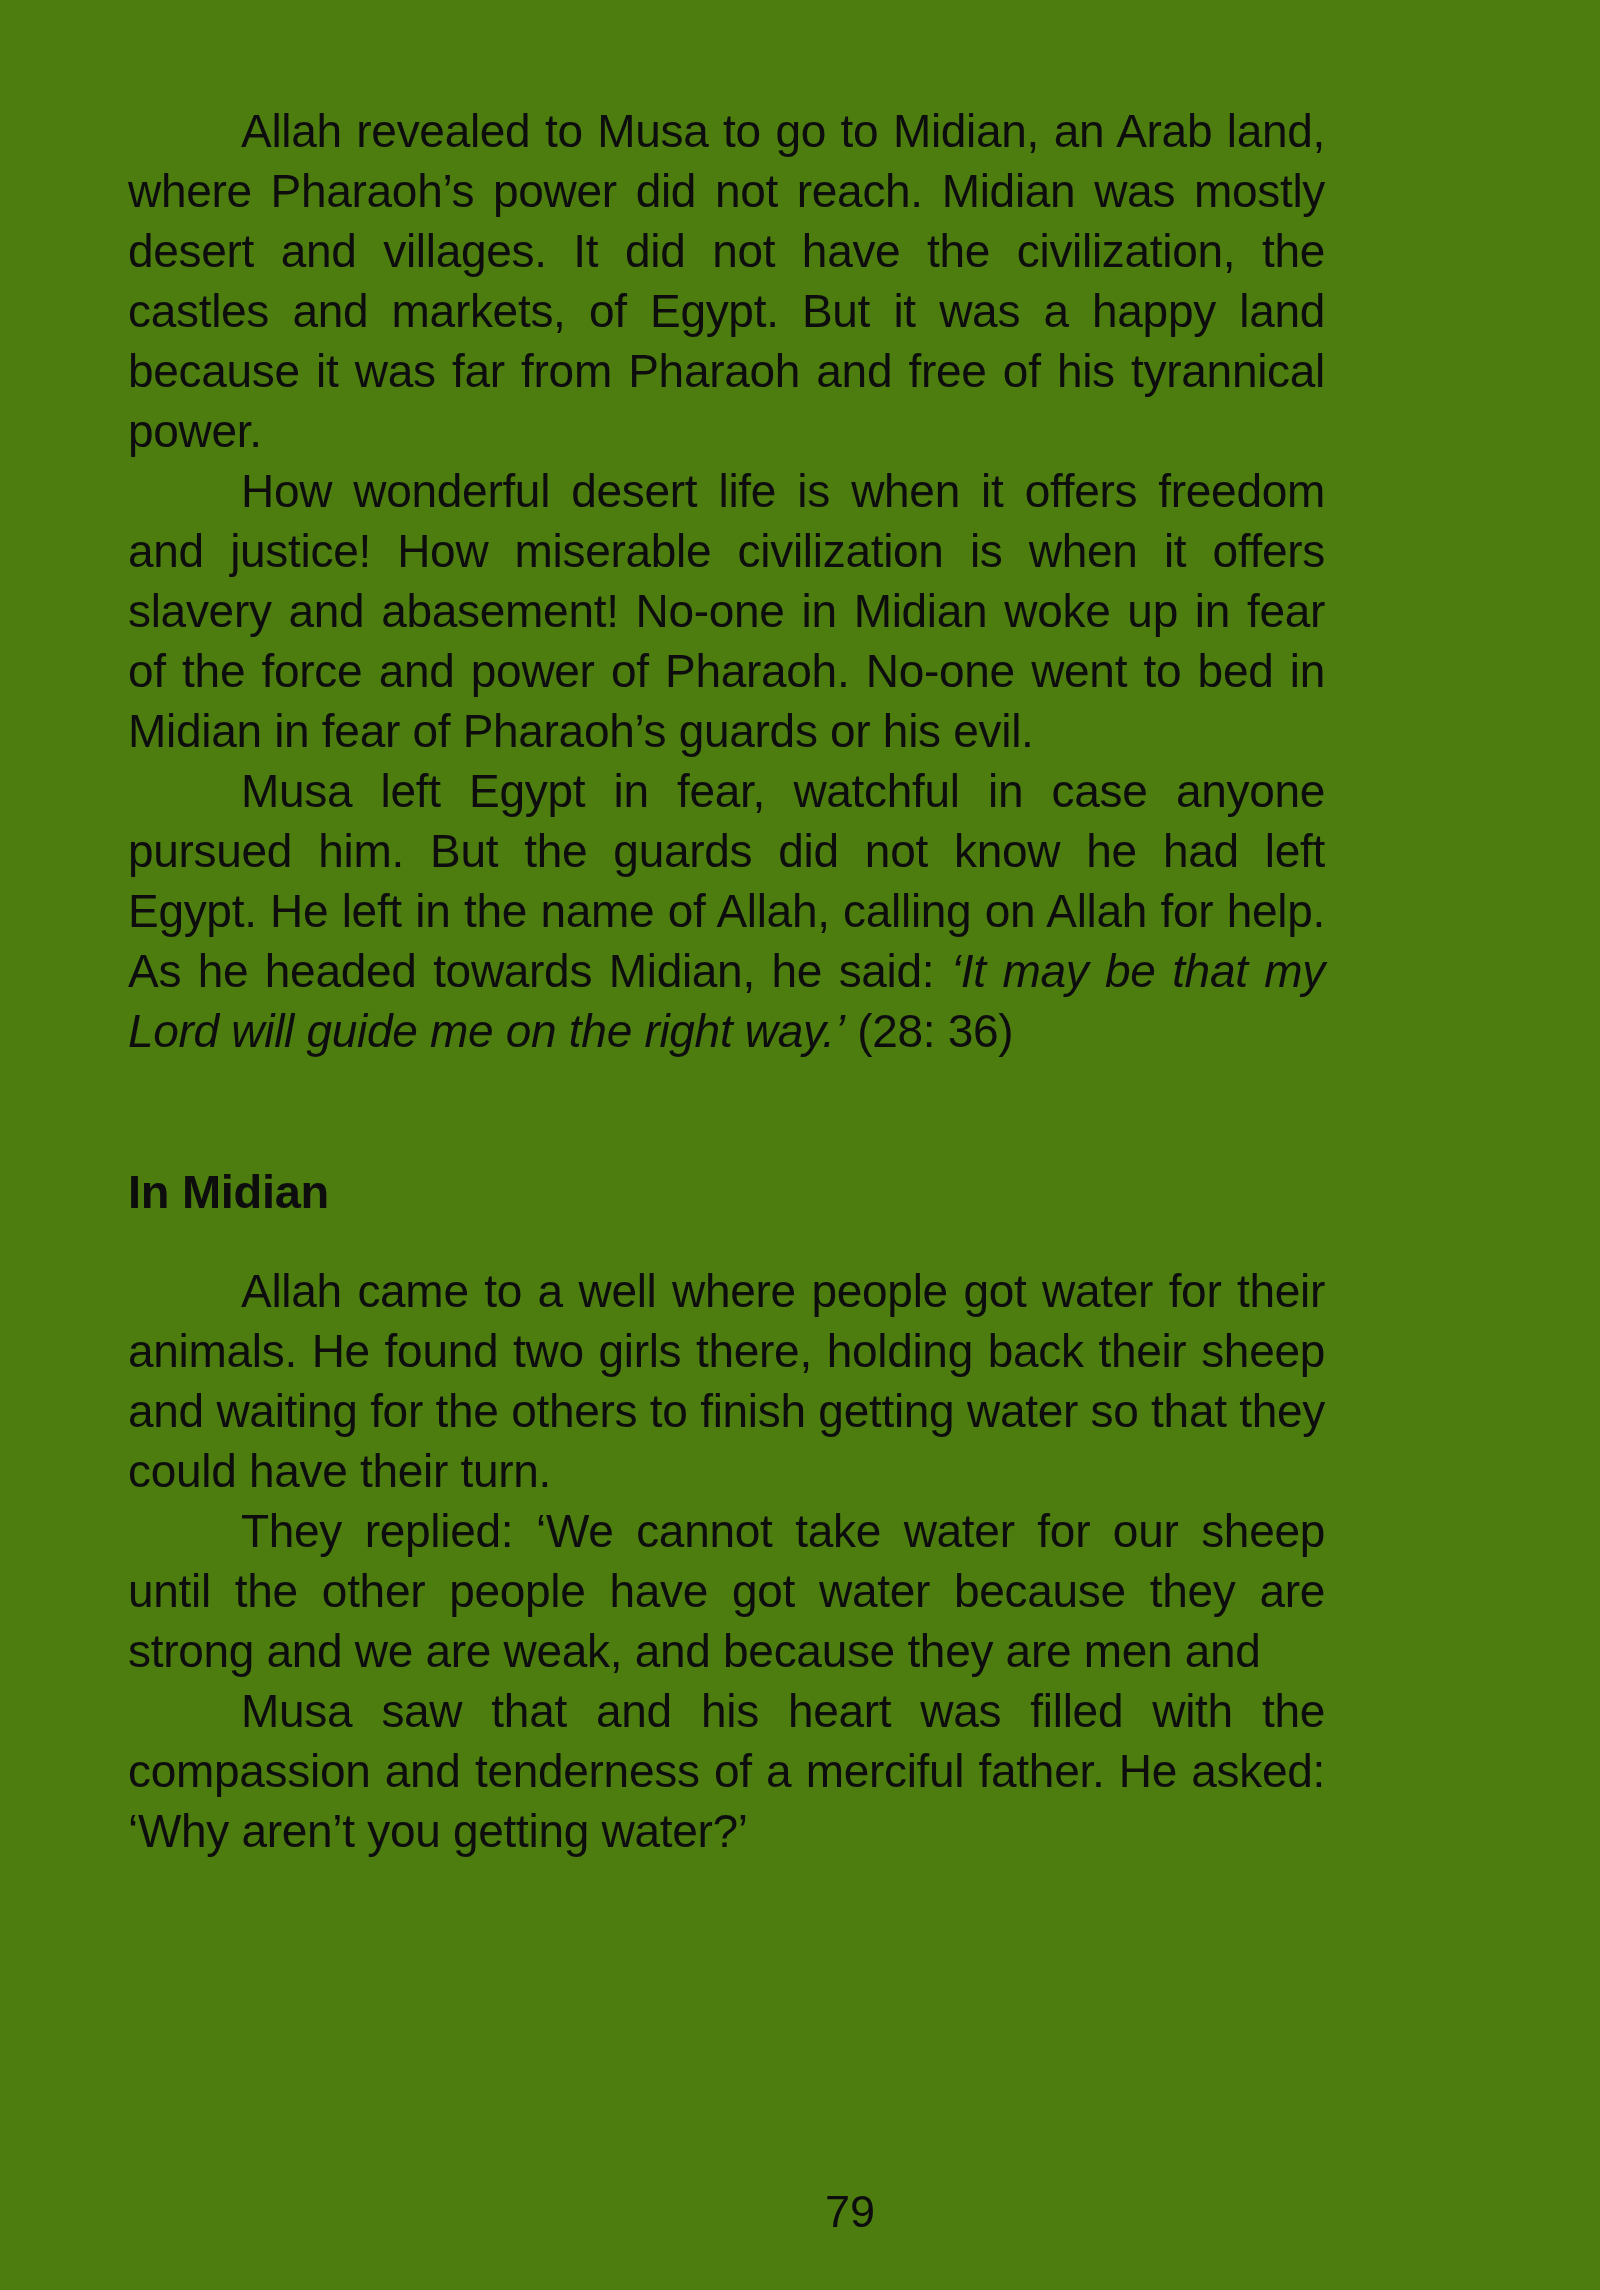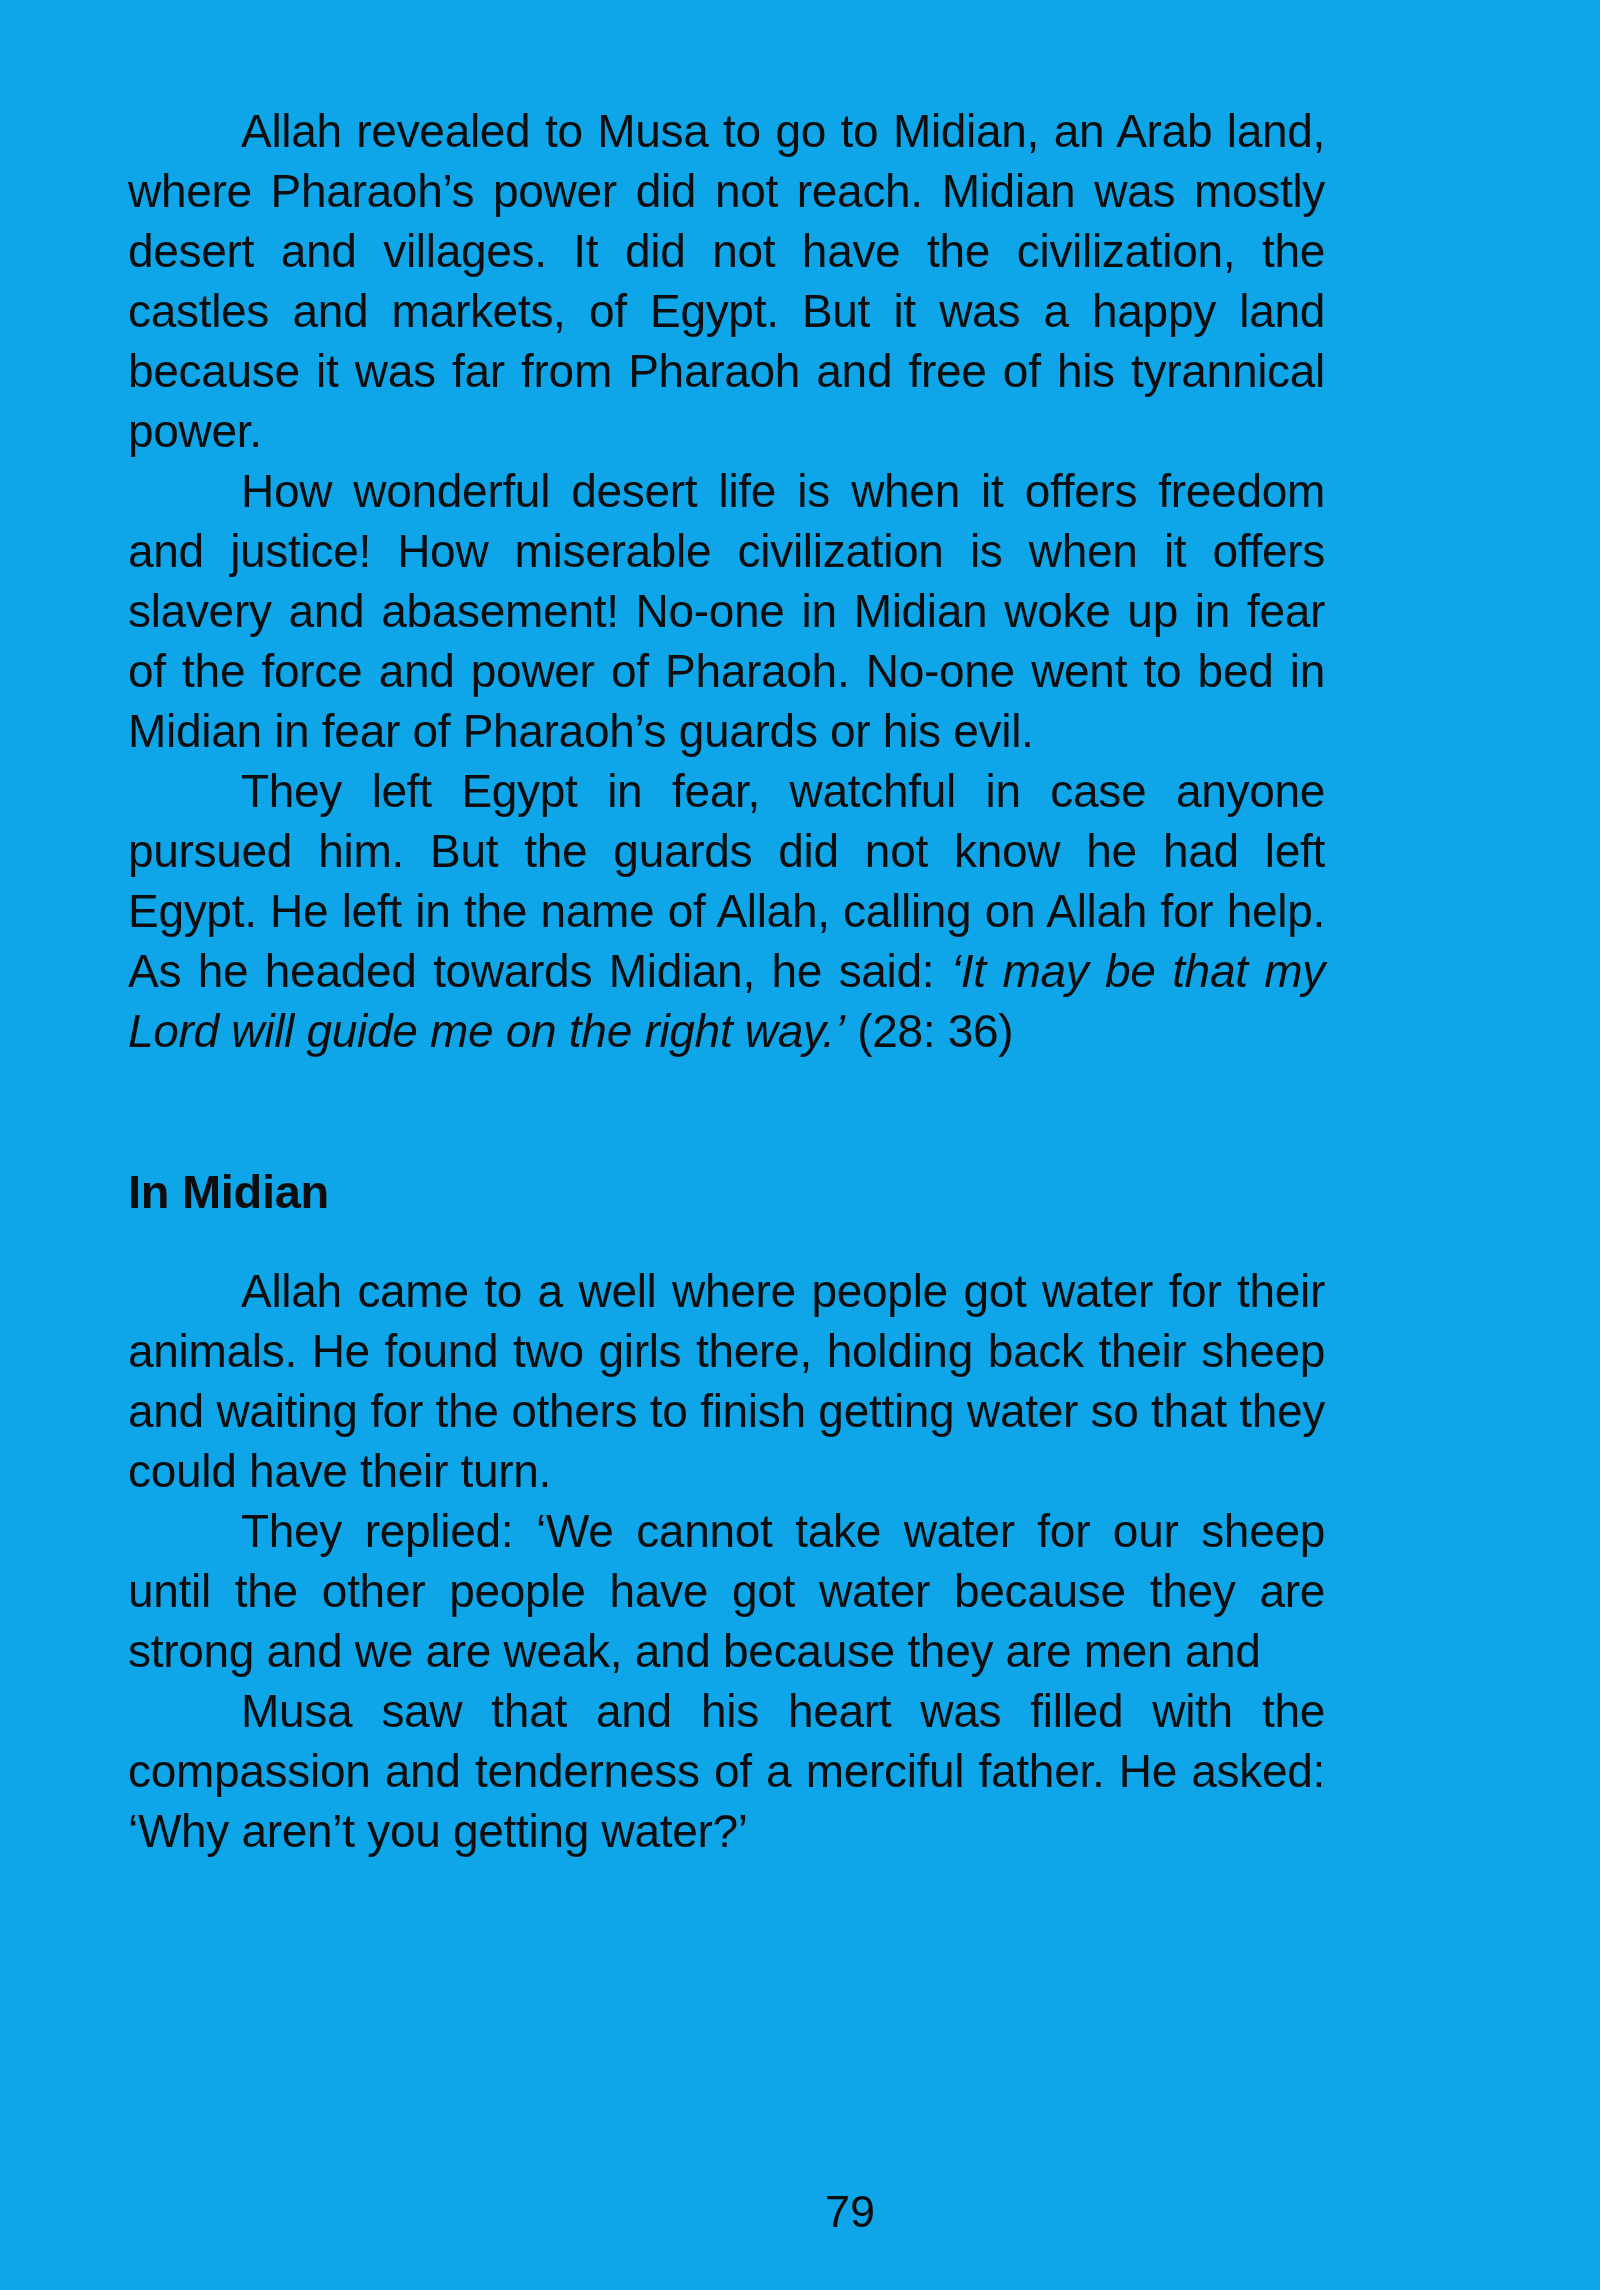--- a/index.html
+++ b/index.html
@@ -5,21 +5,21 @@
   html, body {
     margin: 0;
     padding: 0;
     background: #e8e8e8;
   }
   .page {
     position: relative;
     width: 1601px;
     height: 2290px;
     margin: 0 auto;
-    background: #0ea5e9;
+    background: #4d7c0f;
     color: #0d0d0d;
     font-family: "Liberation Sans", sans-serif;
     overflow: hidden;
   }
   .text-block {
     position: absolute;
     left: 128px;
     top: 101px;
     width: 1197px;
   }
@@ -57,21 +57,21 @@
 </head>
 <body>
 
 <div class="page">
   <div class="text-block">
 
     <p class="para"><span>Allah revealed to Musa to go to Midian, an Arab land, where Pharaoh’s power did not reach. Midian was mostly desert and villages. It did not have the civilization, the castles and markets, of Egypt. But it was a happy land because it was far from Pharaoh and free of his tyrannical power.</span></p>
 
     <p class="para"><span>How wonderful desert life is when it offers freedom and justice! How miserable civilization is when it offers slavery and abasement! No-one in Midian woke up in fear of the force and power of Pharaoh. No-one went to bed in Midian in fear of Pharaoh’s guards or his evil.</span></p>
 
-    <p class="para"><span>They left Egypt in fear, watchful in case anyone pursued him. But the guards did not know he had left Egypt. He left in the name of Allah, calling on Allah for help. As he headed towards Midian, he said: </span><span class="seg-italic">‘It may be that my Lord will guide me on the right way.’</span><span> (28: 36)</span></p>
+    <p class="para"><span>Musa left Egypt in fear, watchful in case anyone pursued him. But the guards did not know he had left Egypt. He left in the name of Allah, calling on Allah for help. As he headed towards Midian, he said: </span><span class="seg-italic">‘It may be that my Lord will guide me on the right way.’</span><span> (28: 36)</span></p>
 
     <h2 class="section-heading">In Midian</h2>
 
 
     <p class="para"><span>Allah came to a well where people got water for their animals. He found two girls there, holding back their sheep and waiting for the others to finish getting water so that they could have their turn.</span></p>
 
     <p class="para"><span>They replied: ‘We cannot take water for our sheep until the other people have got water because they are strong and we are weak, and because they are men and</span></p>
 
     <p class="para"><span>Musa saw that and his heart was filled with the compassion and tenderness of a merciful father. He asked: ‘Why aren’t you getting water?’</span></p>
 

